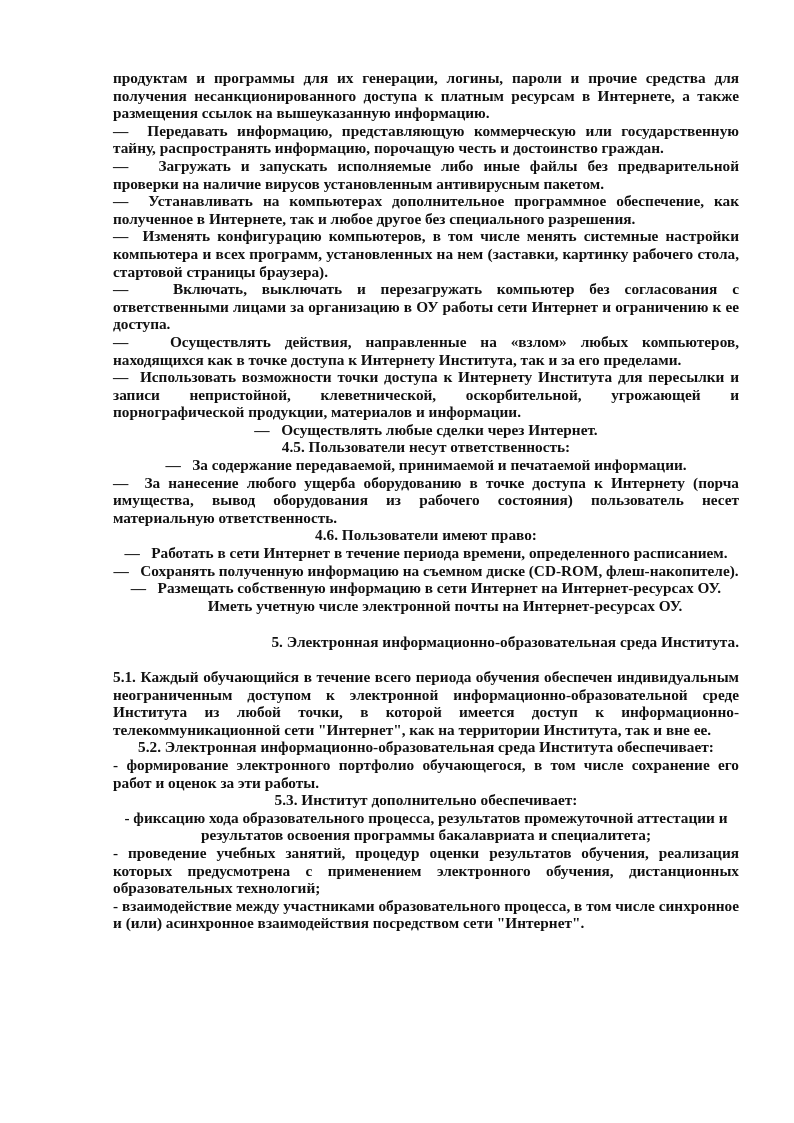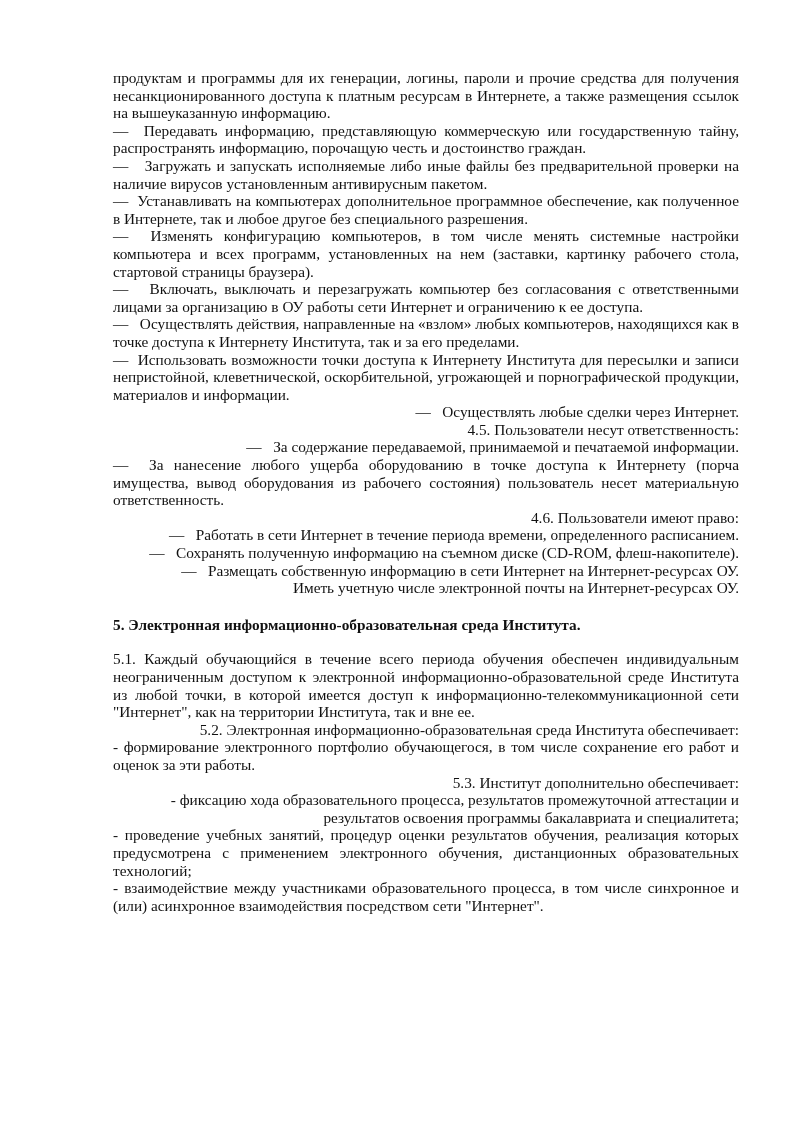--- a/index.html
+++ b/index.html
@@ -7,30 +7,30 @@
   .page {
     position: absolute;
     left: 113px;
     top: 69px;
     width: 626px;
     font-family: "Liberation Serif", serif;
     font-size: 15.3px;
     line-height: 17.6px;
     color: #111111;
   }
-  .p { margin: 0; text-align: justify; }
+  .p { margin: 0; text-align: justify; font-weight: bold; }
   .dash::before { content: "—\00a0\00a0\00a0"; }
   .dash-first::before { content: "—\00a0\00a0"; }
   .indent { padding-left: 38px; }
   .heading {
     font-weight: bold;
-    text-align: left;
+    text-align: right;
     margin: 19px 0 17px 0;
   }
-  .noj { text-align: right; }
+  .noj { text-align: center; }
 </style>
 </head>
 <body>
 
 <div class="page">
 
   <p class="p">продуктам и программы для их генерации, логины, пароли и прочие средства для получения несанкционированного доступа к платным ресурсам в Интернете, а также размещения ссылок на вышеуказанную информацию.</p>
 
   <div>
     <p class="p dash-first">Передавать информацию, представляющую коммерческую или государственную тайну, распространять информацию, порочащую честь и достоинство граждан.</p>

